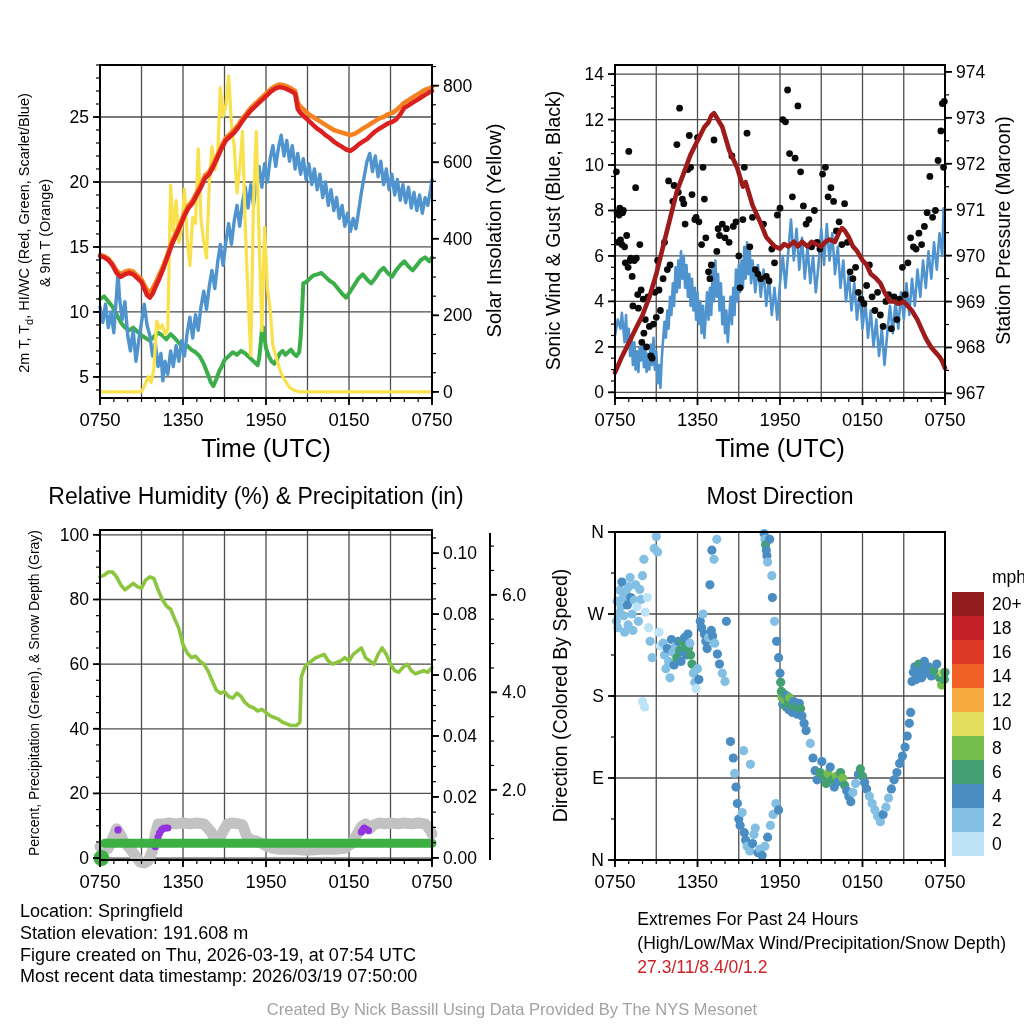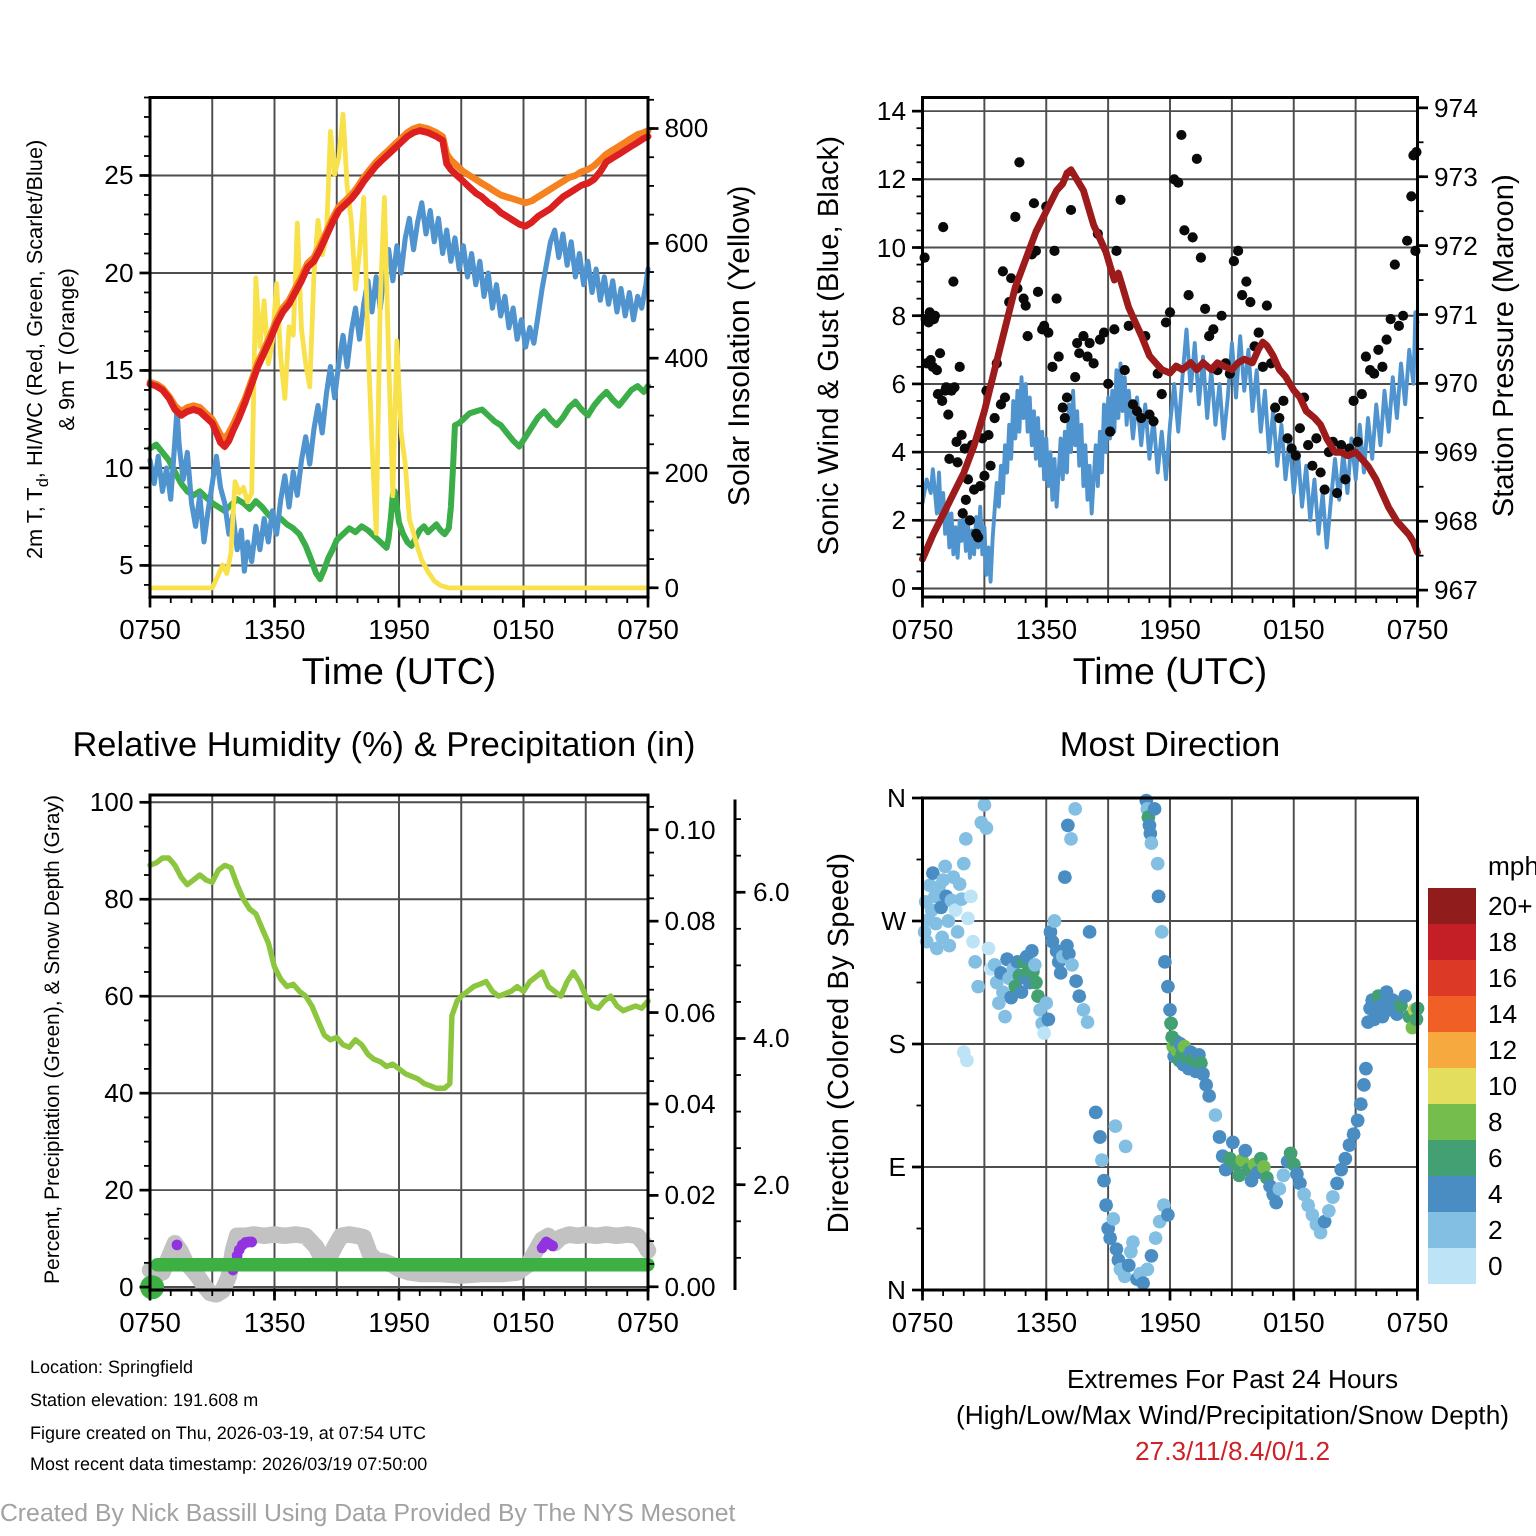--- a/index.html
+++ b/index.html
@@ -5,24 +5,24 @@
   html,body{margin:0;padding:0;background:#fff}
   .page{position:relative;width:1024px;height:1024px;background:#fff;overflow:hidden;
         font-family:"Liberation Sans",sans-serif;color:#000}
   #plots{position:absolute;left:0;top:0}
   #plots text{font-family:"Liberation Sans",sans-serif;fill:#000}
   .ctitle{position:absolute;transform:translateX(-50%);font-size:23px;white-space:nowrap}
   .ctitle sup{font-size:14px}
   .xlab{position:absolute;transform:translateX(-50%);font-size:25px;white-space:nowrap}
   .vlab{position:absolute;transform:rotate(-90deg);text-align:center;white-space:nowrap}
   .vlab sub{font-size:11px}
-  .fleft{position:absolute;left:20px;top:901px;font-size:12px;line-height:21.8px}
-  .fright{position:absolute;right:18px;top:907px;text-align:center;font-size:17.5px;line-height:24px}
+  .fleft{position:absolute;left:20px;top:901px;font-size:18px;line-height:21.8px}
+  .fright{position:absolute;right:18px;top:907px;text-align:left;font-size:17.5px;line-height:24px}
   .fright .red{color:#cf2128;font-weight:normal}
-  .credit{position:absolute;left:0;top:1000px;width:100%;color:#a2a2a2;font-size:16.5px}
+  .credit{position:absolute;left:0;top:1000px;width:100%;text-align:center;color:#a2a2a2;font-size:16.5px}
 </style>
 </head>
 <body>
 
 <div class="page">
 
   <svg id="plots" width="1024" height="1024">
       <g>
         <line x1="141.5" y1="65" x2="141.5" y2="398" stroke="#4d4d4d" stroke-width="1.3"></line>
         <line x1="183" y1="65" x2="183" y2="398" stroke="#4d4d4d" stroke-width="1.3"></line>

